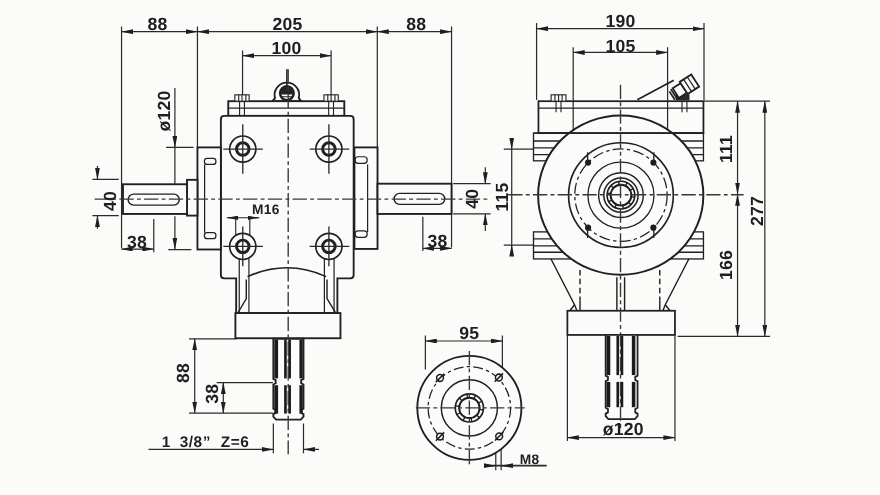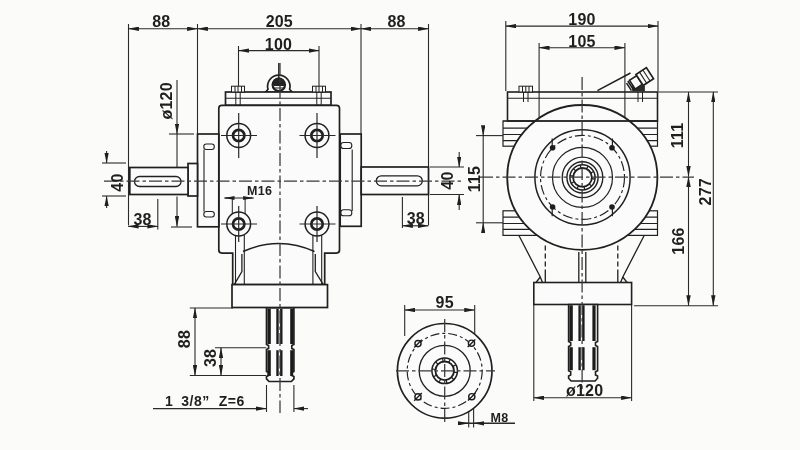--- a/index.html
+++ b/index.html
@@ -1,16 +1,16 @@
 <!DOCTYPE html>
 <html><head>
 <meta charset="utf-8">
 <style>
   html,body{margin:0;padding:0;background:#fbfbf9;}
-  #wrap{width:712px;height:450px;position:relative;overflow:hidden;filter:grayscale(1) blur(0.3px);margin-left:18px;}
+  #wrap{width:712px;height:450px;position:relative;overflow:hidden;filter:grayscale(1) blur(0.3px);}
   svg{position:absolute;top:0;left:0;}
   text{font-family:"Liberation Sans",sans-serif;fill:#1f1f1f;}
   .d{font-size:16px;letter-spacing:0.2px;font-weight:bold;}
   .s{font-size:12.5px;letter-spacing:0.3px;font-weight:bold;}
 </style>
 </head>
 <body>
 <div id="wrap">
 <svg width="800" height="450" viewBox="0 0 800 450">
 <defs>

